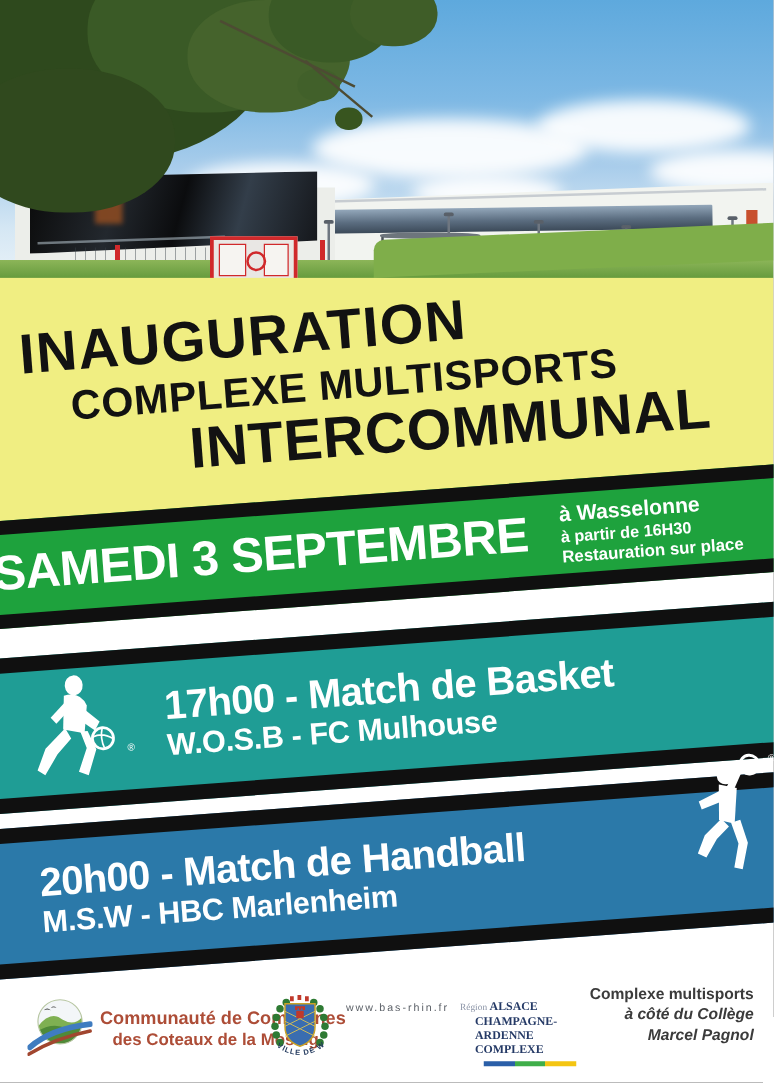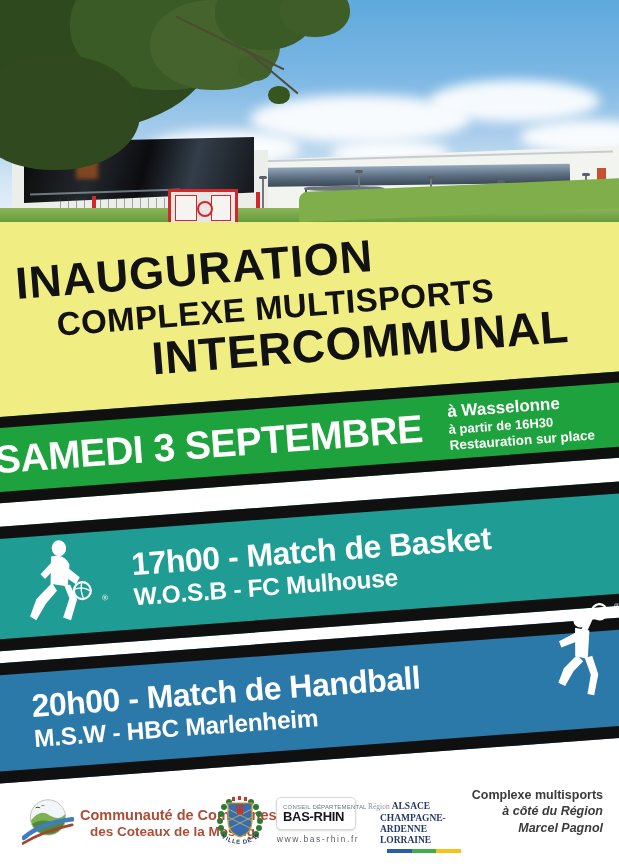--- a/index.html
+++ b/index.html
@@ -266,44 +266,34 @@
         </g>
         <path d="M24 14 h8 v3 h-2 v-1.5 h-1.2 v1.5 h-1.6 v-1.5 H26 v1.5 h-2 Z M25 17.5 h6 v6 h-6 Z" fill="#c0392b"></path>
         <path id="crestArc" d="M6 44 Q28 62 50 44" fill="none"></path>
         <text font-size="6" font-weight="700" fill="#233a5e" letter-spacing="0.8">
           <textPath href="#crestArc" startOffset="4">VILLE DE WASSELONNE</textPath>
         </text>
       </svg>
     </div>
 
     <div class="basrhin">
-      <div class="basrhin-box">
-        <svg width="18" height="24" viewBox="0 0 18 24" xmlns="http://www.w3.org/2000/svg">
-          <path d="M10 2 L6 10 L1 12 L7 14 L5 22 L11 15 L16 18 L12 11 L15 4 L9 8 Z" fill="#d42b2e"></path>
-          <path d="M10 9 L14 11 L11 13 Z" fill="#2a5fa8"></path>
-        </svg>
-        <div class="basrhin-textcol">
-          <div class="basrhin-dept">CONSEIL DÉPARTEMENTAL</div>
-          <div class="basrhin-name">BAS-RHIN</div>
-        </div>
-      </div>
       <div class="basrhin-url">www.bas-rhin.fr</div>
     </div>
 
     <div class="region">
       <div class="region-l1"><span class="pfx">Région</span><span class="big">ALSACE</span></div>
       <div class="region-l2">CHAMPAGNE-ARDENNE</div>
-      <div class="region-l3">LORRAINE</div>
+      <div class="region-l3">COMPLEXE</div>
       <div class="region-bar">
         <i style="background:#2a5fa8"></i>
           <i style="background:#3fae49"></i>
           <i style="background:#f4c512"></i>
       </div>
     </div>
 
     <div class="address">
       <div>Complexe multisports</div>
-      <div class="it">à côté du Région</div>
+      <div class="it">à côté du Collège</div>
       <div class="it">Marcel Pagnol</div>
     </div>
 
   </div>
 </div>
 
 </body></html>

